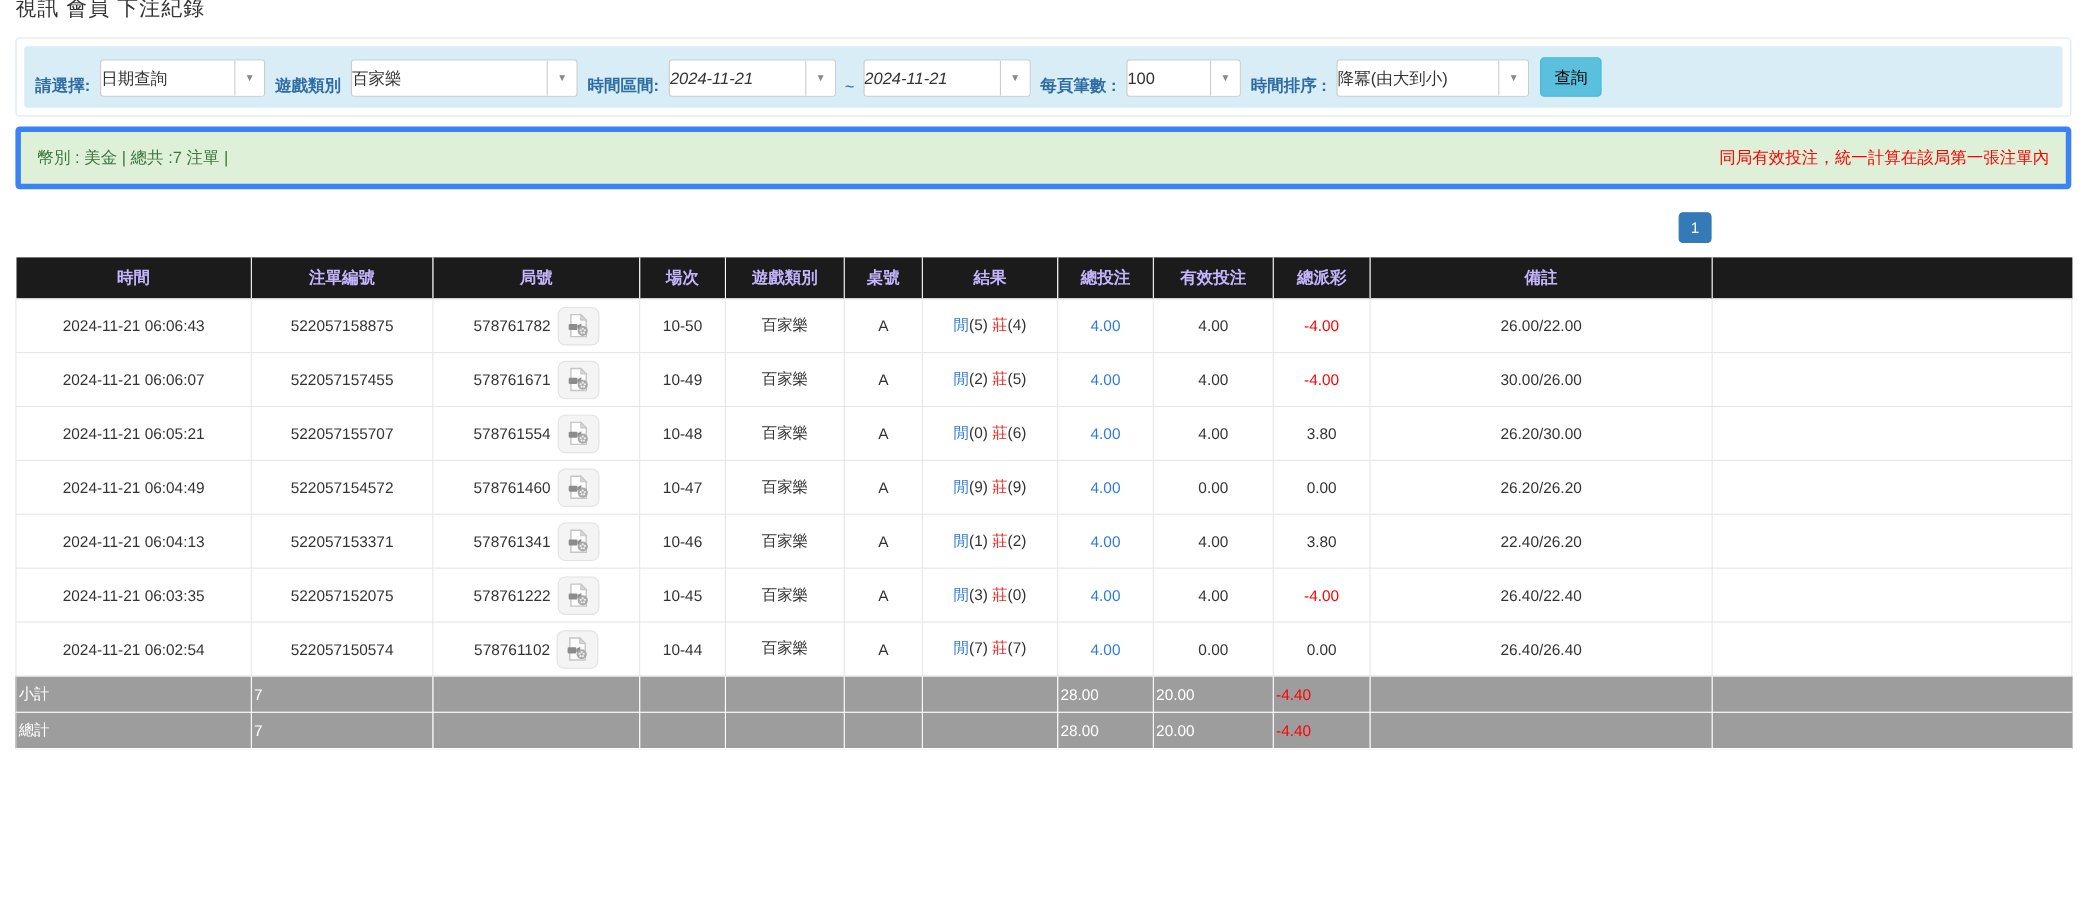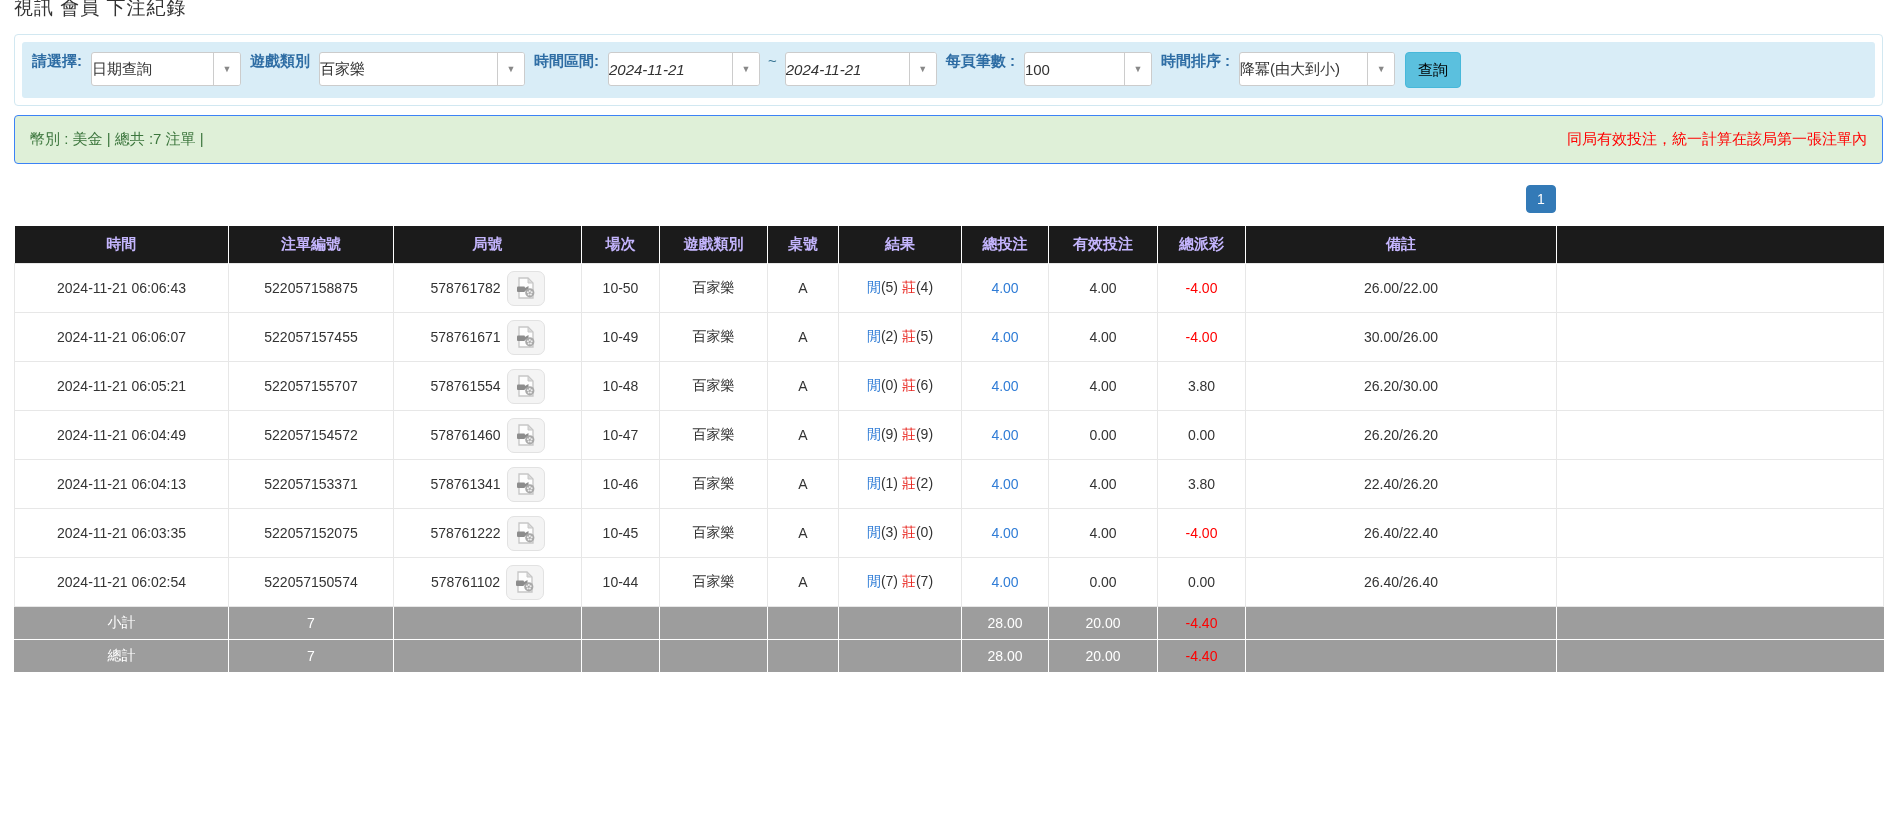--- a/index.html
+++ b/index.html
@@ -40,21 +40,21 @@
     border-radius:4px;
     background:#fff;
     padding:7px;
     margin-bottom:9px;
   }
   .filter-bar{
     background:var(--filter-bg);
     border-radius:3px;
     padding:10px 8px;
     display:flex;
-    align-items:flex-start;
+    align-items:flex-end;
     gap:7px;
     white-space:nowrap;
   }
   .f-label{
     color:var(--label-blue);
     font-weight:bold;
     font-size:15px;
     padding:0 2px;
   }
   .tilde{color:#31708f;font-size:15px;padding:0 1px;}
@@ -82,39 +82,39 @@
     display:flex;
     align-items:center;
     justify-content:center;
     color:#888;
     font-size:9px;
     background:#fff;
   }
   .w-query{width:150px;}
   .w-game{width:206px;}
   .w-date{width:152px;font-style:italic;}
-  .w-size{width:128px;}
-  .w-sort{width:156px;}
+  .w-size{width:104px;}
+  .w-sort{width:175px;}
   .search-btn{
     background:var(--accent);
     border:1px solid #46b8da;
     color:#000000;
     font-size:15px;
     border-radius:4px;
     height:36px;
     padding:0 12px;
     margin-left:3px;
     cursor:pointer;
     font-family:inherit;
   }
 
   
   .summary-bar{
     background:var(--green-bg);
-    border:1px solid #3b82f6;
+    border:5px solid #3b82f6;
     border-radius:4px;
     padding:14px 15px;
     display:flex;
     justify-content:space-between;
     align-items:center;
     font-size:15px;
   }
   .summary-left{color:var(--green-text);}
   .summary-right{color:var(--neg-red);}
 
@@ -158,21 +158,20 @@
     font-size:14px;
     color:#333;
     height:49px;
     padding:2px;
     background:#fff;
   }
   tfoot td{
     background:var(--gray-row);
     color:#fff;
     border:1px solid #fff;
-    text-align:center;
     font-size:14px;
     height:33px;
     padding:2px;
   }
   tfoot tr td:first-child{border-left:1px solid var(--gray-row);}
   tfoot tr td:last-child{border-right:1px solid var(--gray-row);}
   .link-val{color:var(--link-blue);text-decoration:none;cursor:pointer;}
   .neg{color:var(--neg-red);}
   .res-char-p{color:var(--link-blue);}
   .res-char-b{color:var(--banker-red);}

